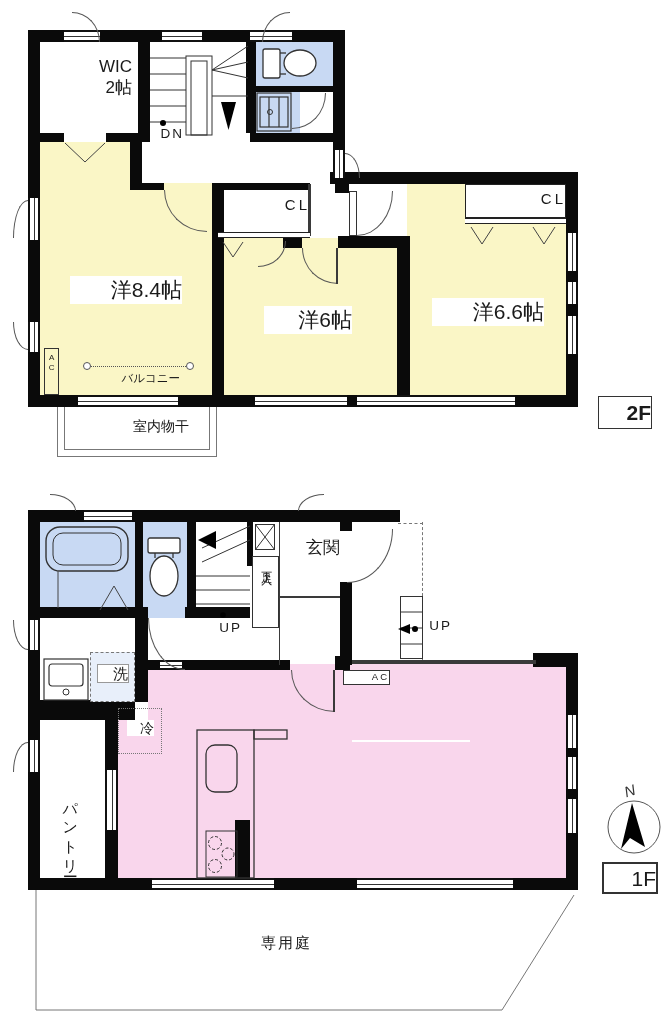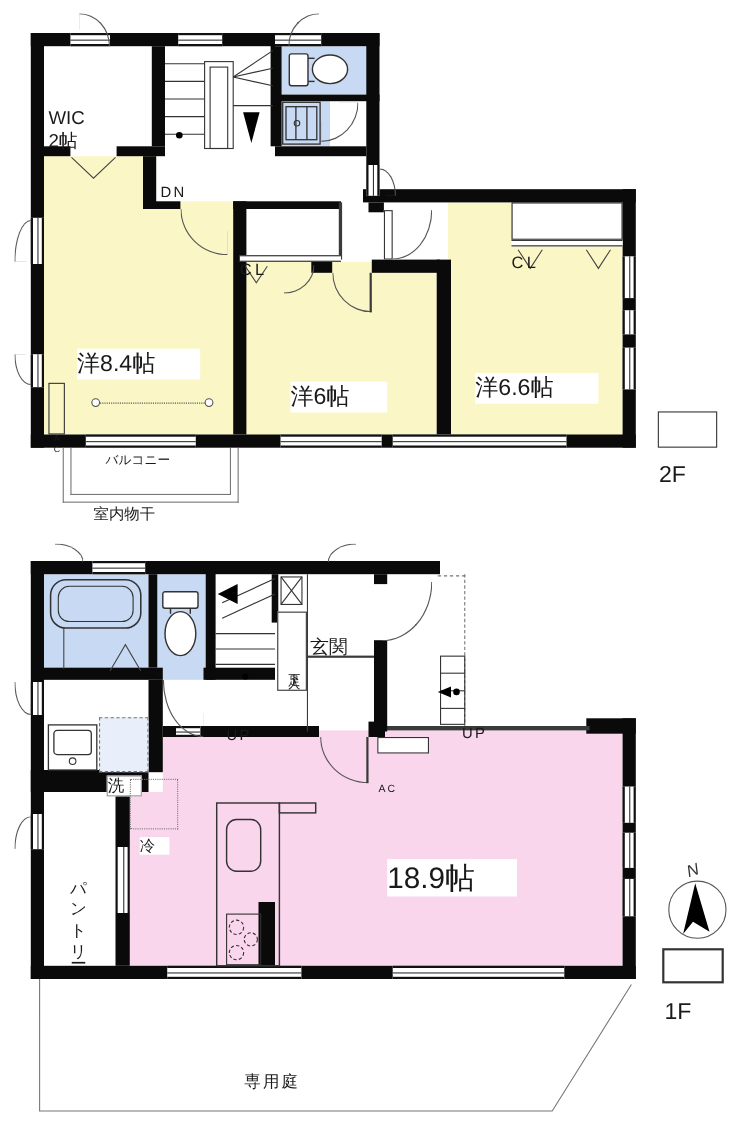--- a/index.html
+++ b/index.html
@@ -11,21 +11,21 @@
   .thin{position:absolute;background:#3a3a3a;}
   .winH{position:absolute;background:#fff;border-top:2px solid #111;border-bottom:2px solid #111;box-sizing:border-box;}
   .winH::after{content:"";position:absolute;left:0;right:0;top:50%;border-top:1px solid #333;}
   .winV{position:absolute;background:#fff;border-left:2px solid #111;border-right:2px solid #111;box-sizing:border-box;}
   .winV::after{content:"";position:absolute;top:0;bottom:0;left:50%;border-left:1px solid #333;}
   .arc{position:absolute;box-sizing:border-box;}
   .arc-tl{border-top:1px solid #555;border-left:1px solid #555;border-top-left-radius:100%;}
   .arc-tr{border-top:1px solid #555;border-right:1px solid #555;border-top-right-radius:100%;}
   .arc-bl{border-bottom:1px solid #555;border-left:1px solid #555;border-bottom-left-radius:100%;}
   .arc-br{border-bottom:1px solid #555;border-right:1px solid #555;border-bottom-right-radius:100%;}
-  .lbl{position:absolute;text-align:left;line-height:1.15;white-space:nowrap;margin-top:41px;}
+  .lbl{position:absolute;text-align:right;line-height:1.15;white-space:nowrap;}
   .whitebox{background:#fff;}
   .vtext{writing-mode:vertical-rl;text-orientation:upright;letter-spacing:2px;}
   .front{position:absolute;background:#fff;border-top:1px solid #222;border-bottom:1px solid #222;box-sizing:border-box;}
   .frame{position:absolute;border:1px solid #333;box-sizing:border-box;background:#fff;}
   .dashbox{position:absolute;border:1px dashed #777;box-sizing:border-box;}
   .dot{position:absolute;background:#000;border-radius:50%;}
   svg{position:absolute;overflow:visible;}
 </style>
 </head>
 <body>
@@ -161,21 +161,21 @@
     <div class="lbl" style="left:44px;top:56px;width:88px;font-size:17px;line-height:21px;">
       <div>WIC</div>
       <div>2帖</div>
     </div>
     <div class="lbl" style="left:146px;top:126px;width:38px;font-size:13.5px;letter-spacing:2px;">DN</div>
     <div class="lbl" style="left:218px;top:196px;width:92px;font-size:15px;letter-spacing:3px;">CL</div>
     <div class="lbl" style="left:465px;top:190px;width:101px;font-size:15px;letter-spacing:3px;">CL</div>
     <div class="lbl whitebox" style="left:70px;top:276px;width:112px;font-size:21px;padding:2px 0;">洋8.4帖</div>
     <div class="lbl whitebox" style="left:264px;top:306px;width:88px;font-size:21px;padding:2px 0;">洋6帖</div>
     <div class="lbl whitebox" style="left:432px;top:298px;width:112px;font-size:21px;padding:2px 0;">洋6.6帖</div>
-    <div class="frame" style="left:598px;top:374px;width:54px;height:33px;">
+    <div class="frame" style="left:598px;top:396px;width:54px;height:33px;font-weight:bold;">
       <div class="lbl" style="left:0;top:4px;width:52px;font-size:21px;">2F</div>
     </div>
   </section>
 
   <section>
 
     <div class="fill" style="left:40px;top:522px;width:95px;height:96px;background:var(--blue,#C8D9F3);"></div>
     <div class="fill" style="left:143px;top:522px;width:44px;height:96px;background:var(--blue,#C8D9F3);"></div>
     <div class="fill" style="left:280px;top:522px;width:60px;height:143px;background:#fff;"></div>
     <div class="fill" style="left:345px;top:522px;width:78px;height:140px;background:#fff;border-right:1px dashed #777;box-sizing:border-box;"></div>
@@ -301,21 +301,20 @@
         <circle cx="19" cy="115" r="6.5"></circle>
           <circle cx="32" cy="126" r="6"></circle>
           <circle cx="19" cy="138" r="6.5"></circle>
       </g>
     </svg>
 
     <div class="frame" style="left:343px;top:670px;width:47px;height:15px;">
       <div class="lbl" style="left:0;top:1px;width:45px;font-size:9.5px;letter-spacing:2px;">AC</div>
     </div>
     <div class="lbl whitebox" style="left:352px;top:740px;width:118px;font-size:27px;line-height:32px;padding:1px 0;">
-      <div>18.9帖</div>
     </div>
     <div class="lbl" style="left:282px;top:538px;width:58px;font-size:17px;">玄関</div>
     <div class="lbl vtext" style="left:62px;top:750px;font-size:15px;height:120px;">パントリー</div>
 
     <svg style="left:600px;top:776px;" width="68" height="80" viewBox="0 0 68 80">
       <text x="24" y="20" font-size="15" font-style="italic" fill="#333" transform="rotate(-18 30 14)">N</text>
       <circle cx="34" cy="51" r="26" fill="none" stroke="#555" stroke-width="1"></circle>
       <polygon points="32,27 21,73 30,62 45,71" fill="#000"></polygon>
     </svg>
     <div class="frame" style="left:602px;top:862px;width:56px;height:32px;border-width:2px;">

